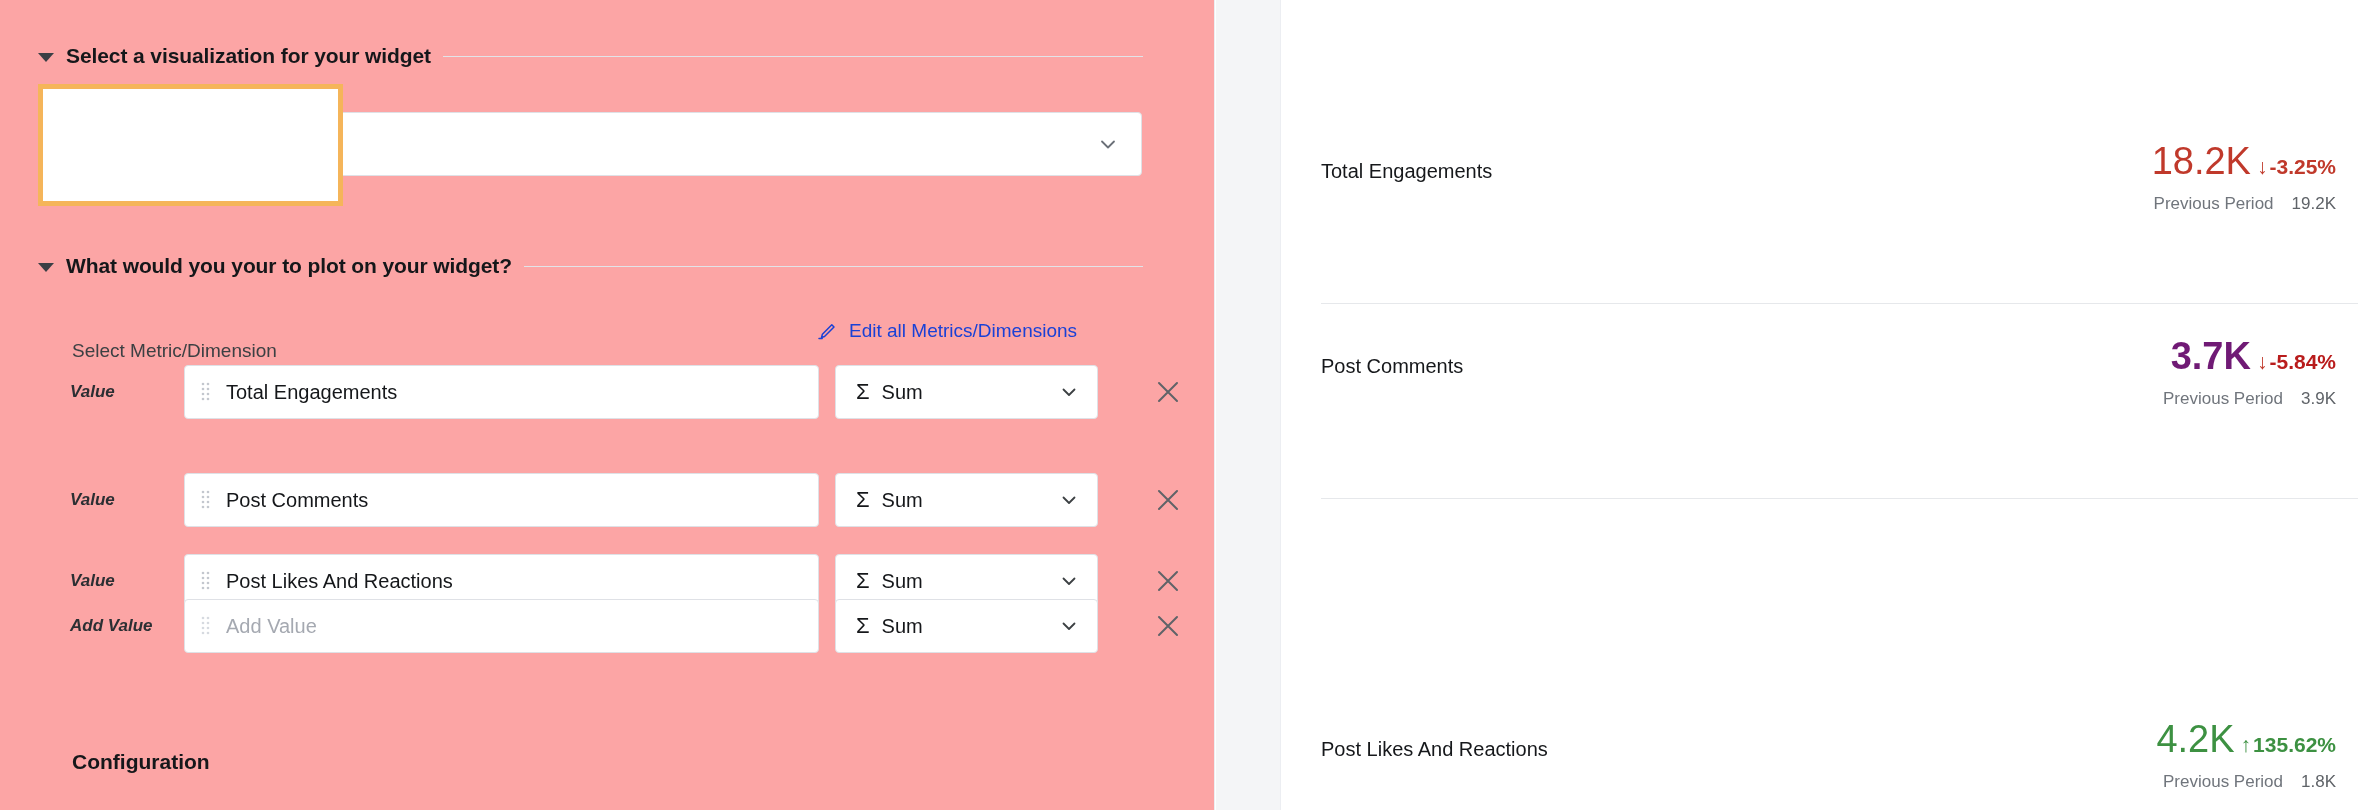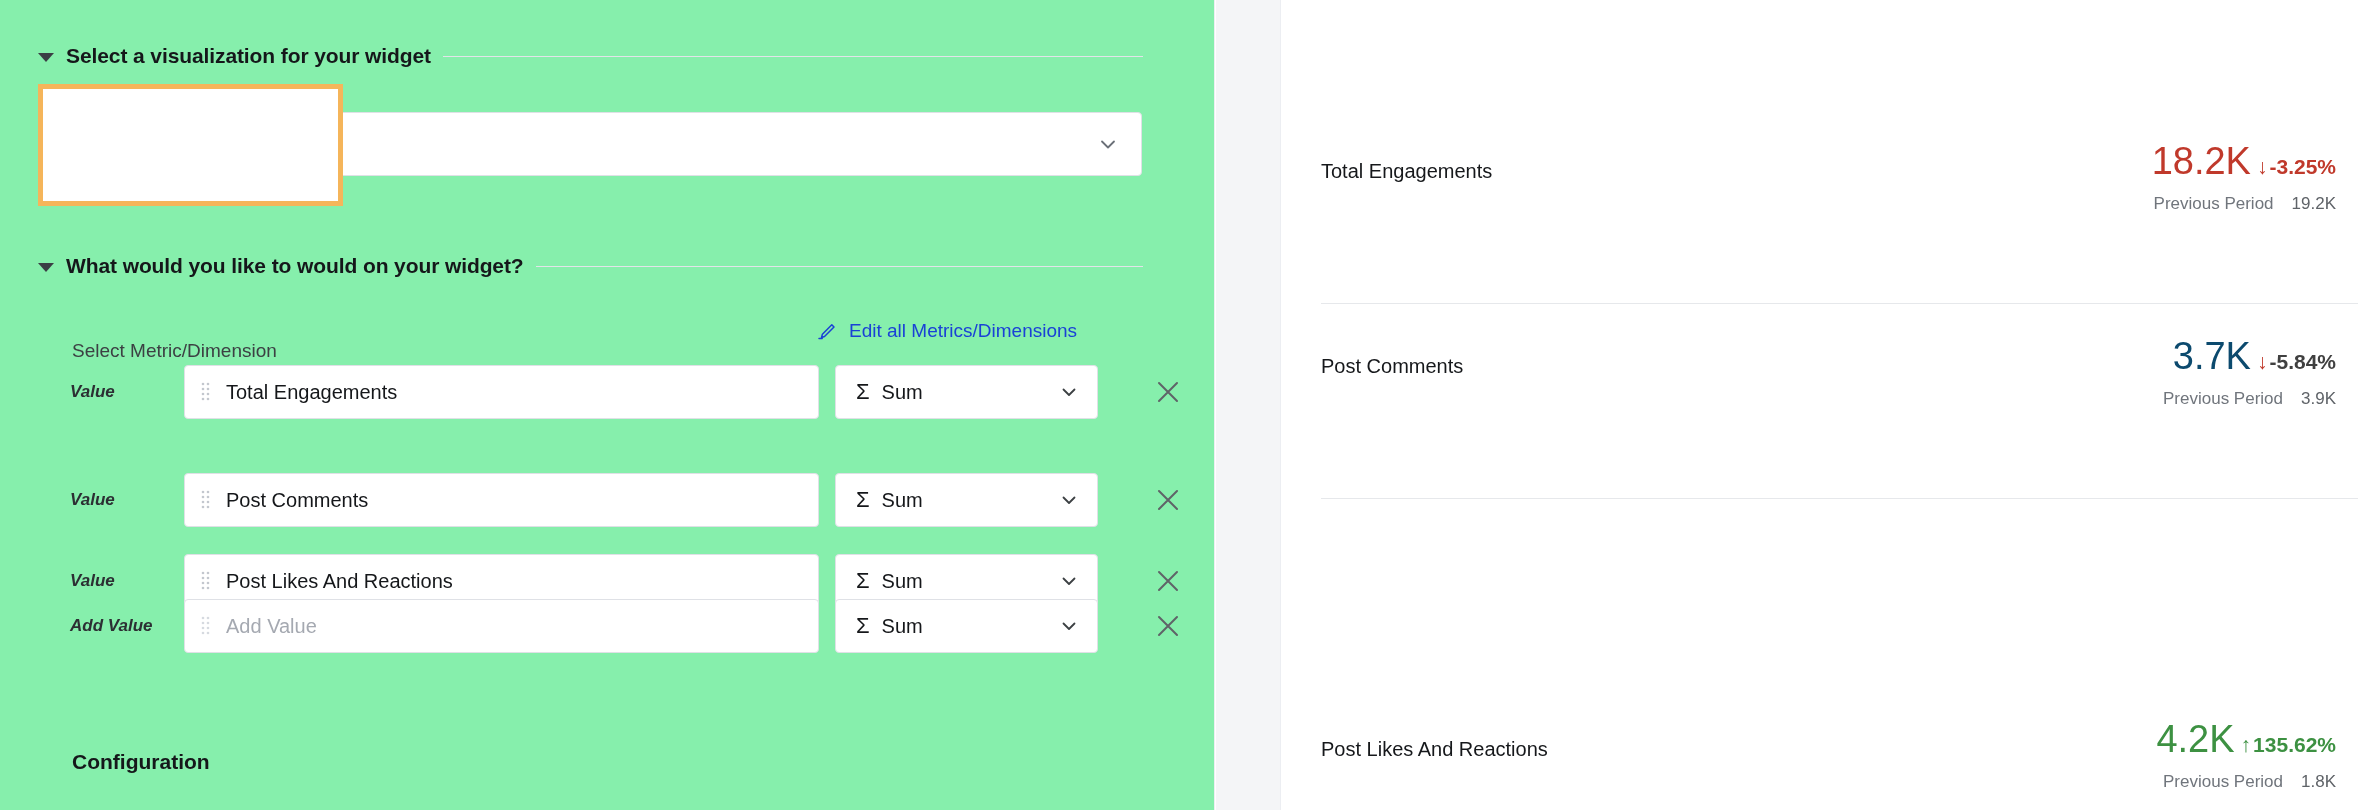--- a/index.html
+++ b/index.html
@@ -9,21 +9,21 @@
     background: #ffffff;
     font-family: "Liberation Sans", sans-serif;
     overflow: hidden;
   }
   .screen { position: relative; width: 2378px; height: 810px; background: #fff; }
 
   
   .left-panel {
     position: absolute; left: 0; top: 0;
     width: 1215px; height: 810px;
-    background: #86efac;
+    background: #fca5a5;
     border-right: 1px solid #eceef2;
   }
 
   .section-head {
     position: absolute;
     display: flex;
     align-items: center;
     gap: 12px;
     white-space: nowrap;
   }
@@ -269,21 +269,21 @@
         <svg viewBox="0 0 22 22" width="22" height="22">
           <path d="M5 8.5 L11 14.5 L17 8.5" fill="none" stroke="#6b7078" stroke-width="1.8" stroke-linecap="round" stroke-linejoin="round"></path>
         </svg>
       </span>
     </div>
 
     <div class="viz-highlight"></div>
 
     <div class="section-head" style="left:38px; top:254px; width:1105px;">
       <span class="caret"></span>
-      <span class="section-title">What would you like to would on your widget?</span>
+      <span class="section-title">What would you your to plot on your widget?</span>
       <span class="section-rule"></span>
     </div>
 
     <div class="sub-label" style="left:72px; top:320px;margin-top:20px;">Select Metric/Dimension</div>
 
     <div class="edit-link" style="left:818px; top:320px;">
       <span class="pencil-icon">
         <svg viewBox="0 0 20 20" width="20" height="20">
           <path d="M3.5 16.5 L6.5 15.5 L16 6 L13.8 3.8 L4.4 13.3 Z" fill="none" stroke="#1a41d6" stroke-width="1.5" stroke-linejoin="round"></path>
           <path d="M1 17.5 L4.2 17.5" stroke="#1a41d6" stroke-width="1.5" stroke-linecap="round"></path>
@@ -451,23 +451,23 @@
           <span>Previous Period</span><span class="pv">19.2K</span>
         </div>
       </div>
       <div class="cb-divider" style="top:293px;"></div>
     </div>
 
     <div class="counter-block" style="top:205px;">
       <span class="cb-name" style="top:150px;">Post Comments</span>
       <div class="cb-right" style="top:132px;">
         <div class="cb-main">
-          <span class="cb-value" style="color:#0c4a6e;">3.7K</span>
+          <span class="cb-value" style="color:#701a75;font-weight:bold;">3.7K</span>
           <span class="cb-delta" style="color:#c0392b;">↓</span>
-          <span class="cb-delta" style="color:#404040; margin-left:-4px;">-5.84%</span>
+          <span class="cb-delta" style="color:#b91c1c; margin-left:-4px;">-5.84%</span>
         </div>
         <div class="cb-prev">
           <span>Previous Period</span><span class="pv">3.9K</span>
         </div>
       </div>
       <div class="cb-divider" style="top:293px;"></div>
     </div>
 
     <div class="counter-block" style="top:498px;">
       <span class="cb-name" style="top:240px;">Post Likes And Reactions</span>

